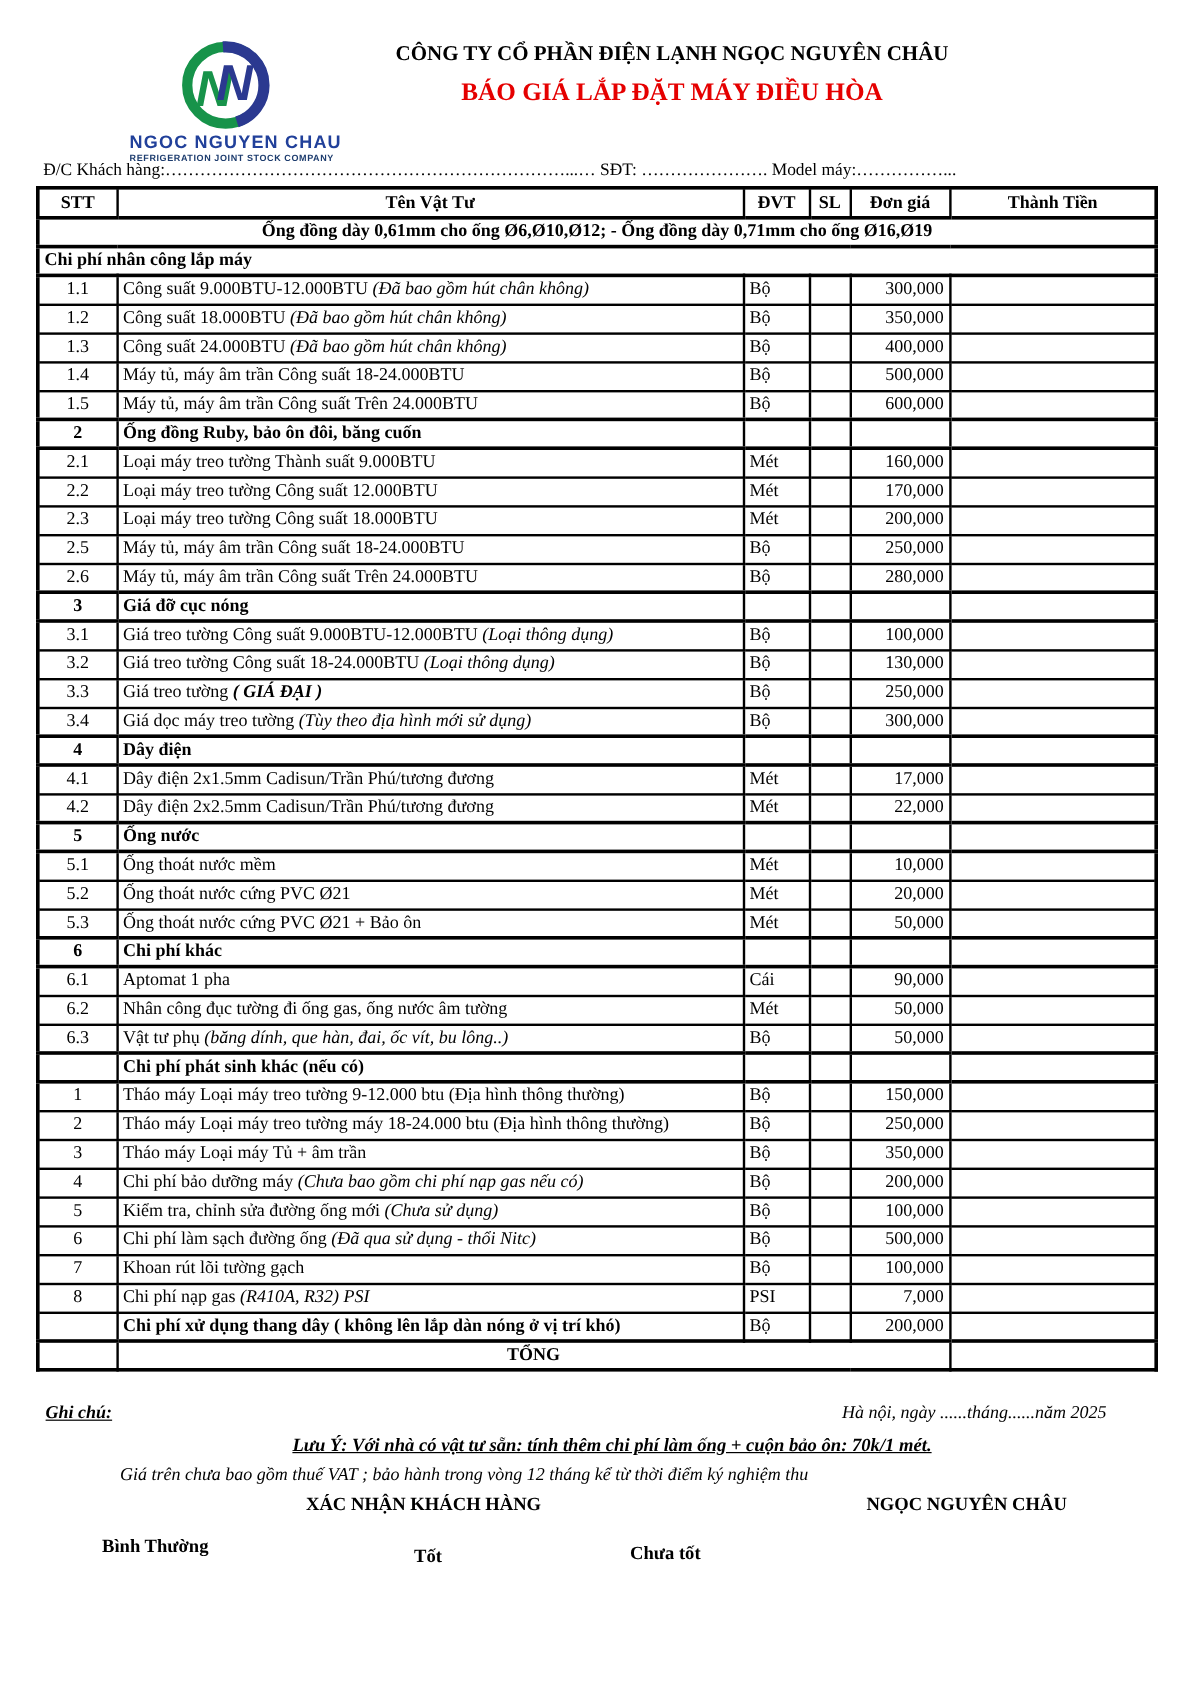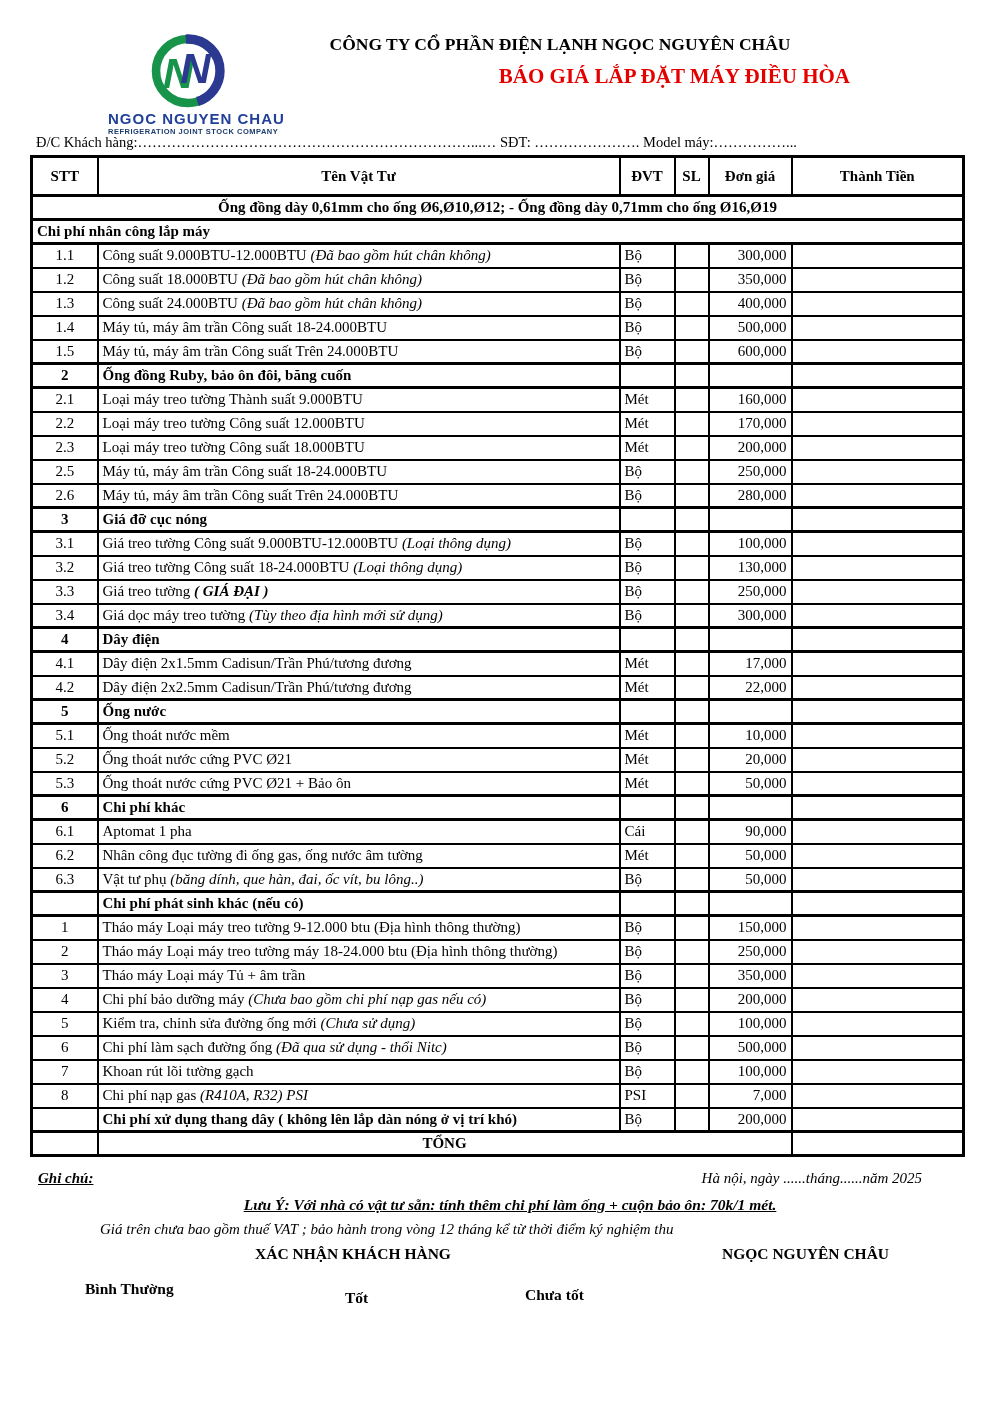--- a/index.html
+++ b/index.html
@@ -10,29 +10,29 @@
 
   
   .logo-block { position:absolute; left:108px; top:32px; width:160px; text-align:center; font-family:"Liberation Sans", sans-serif; }
   .logo-mark { width:78px; height:78px; margin:0 auto; display:block; }
   .logo-name { font-weight:bold; font-size:15px; letter-spacing:1px; color:#21409a; white-space:nowrap; }
   .logo-sub { font-weight:bold; font-size:7.5px; letter-spacing:0.5px; color:#1d3c6e; white-space:nowrap; }
 
   .header-text { position:absolute; left:270px; top:34px; width:580px; text-align:center; }
   .company-name { font-weight:bold; font-size:17.5px; white-space:nowrap; }
   .company-address { font-size:16.5px; margin-top:8px; white-space:nowrap; }
-  .doc-title { font-weight:bold; font-size:21px; color:#e50000; margin-top:9px; white-space:nowrap;text-align:right; }
+  .doc-title { font-weight:bold; font-size:21px; color:#e50000; margin-top:9px; white-space:nowrap; }
 
   .customer-line { position:absolute; left:36px; top:134px; width:922px; font-size:14.5px; white-space:nowrap; overflow:hidden; }
   .customer-line span { display:inline; }
 
   
   table.quote { position:absolute; left:30px; top:155px; width:932px; border-collapse:collapse; table-layout:fixed; border:3px solid #000; }
   table.quote th, table.quote td { border:2px solid #000; font-size:15px; height:24px; padding:0 4px; overflow:hidden; white-space:nowrap; vertical-align:middle; }
-  table.quote th { font-weight:bold; text-align:center; border-bottom-width:3px; height:39px; }
+  table.quote th { font-weight:bold; text-align:center; border-bottom-width:3px; height:25px; }
   td.c-stt { text-align:center; }
   td.c-name { text-align:left; }
   td.c-unit { }
   td.c-qty { }
   td.c-price { text-align:right; padding-right:7px; }
   td.c-amount { border-left-width:3px; }
   tr.r-note td { font-weight:bold; text-align:center; border-top-width:3px; border-bottom-width:3px; }
   tr.r-group td { font-weight:bold; text-align:left; border-bottom-width:3px; }
   tr.r-section td { border-top-width:3px; border-bottom-width:3px; }
   tr.r-section td.c-stt, tr.r-section td.c-name { font-weight:bold; }

